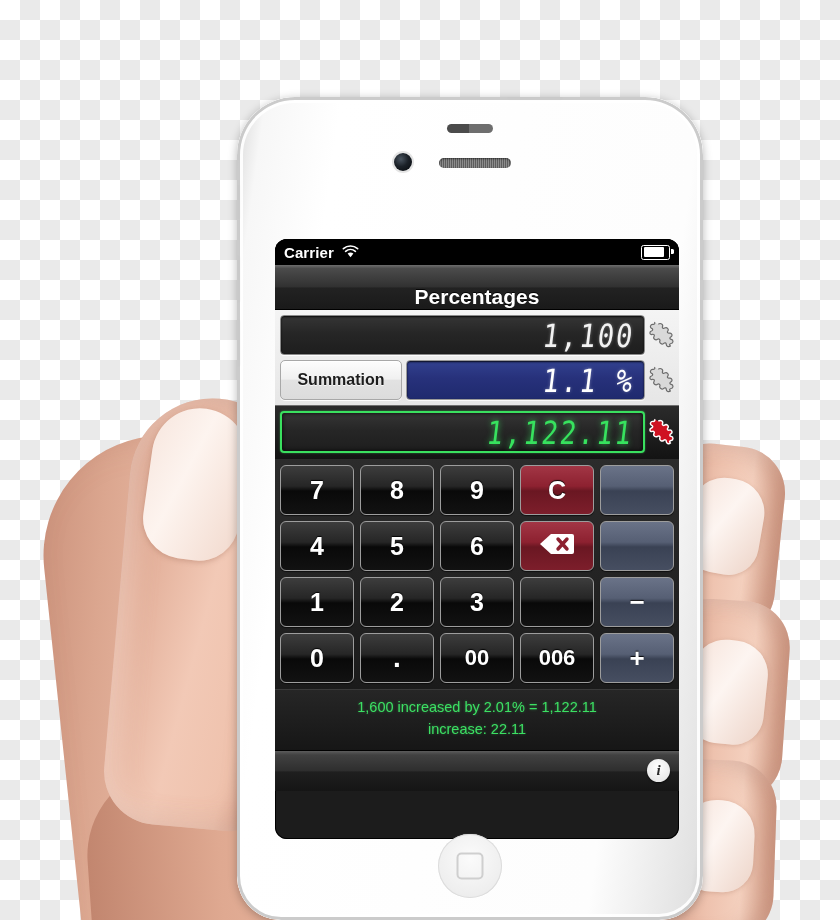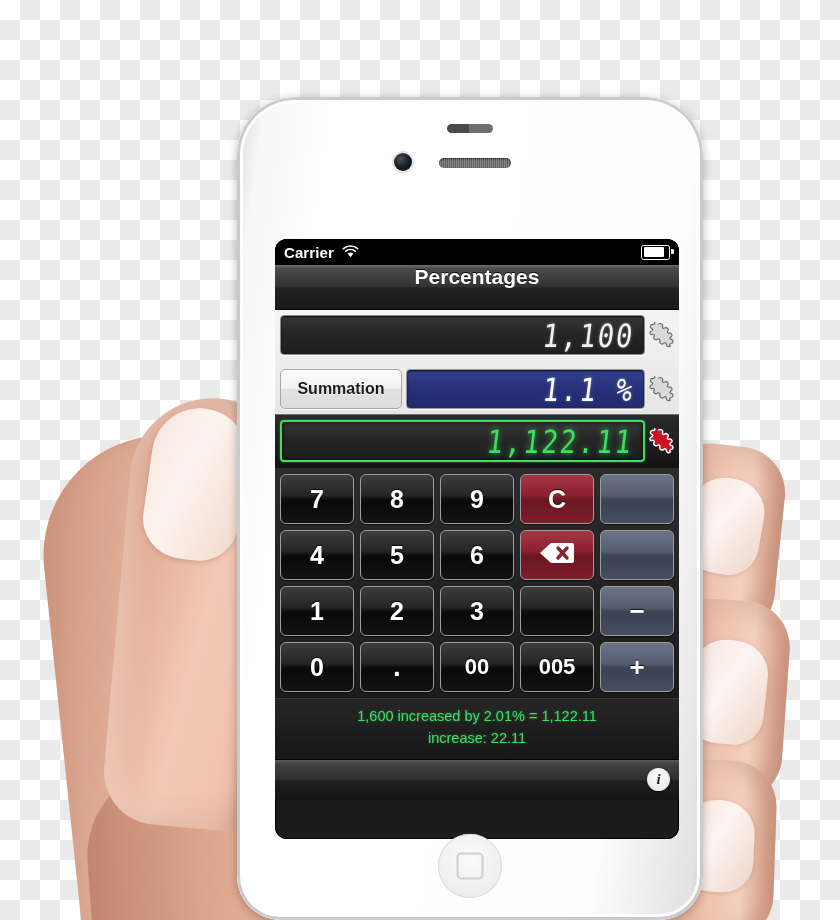--- a/index.html
+++ b/index.html
@@ -109,30 +109,30 @@
     padding:0 9px;color:#fff;font-size:15px;font-weight:bold;position:relative;
   }
   .carrier{letter-spacing:.1px;}
   .wifi{margin-left:8px;display:inline-block;}
   .clock{position:absolute;left:0;right:0;text-align:center;font-size:15px;font-weight:bold;pointer-events:none;}
   .battery{margin-left:auto;width:27px;height:13px;border:1.6px solid #fff;border-radius:2.5px;position:relative;}
   .battery::after{content:"";position:absolute;right:-4.5px;top:3.5px;width:2.5px;height:5px;background:#fff;border-radius:0 1.5px 1.5px 0;}
   .battery i{position:absolute;left:1.5px;top:1.5px;bottom:1.5px;width:75%;background:#fff;border-radius:1px;display:block;}
 
   .navbar{
-    height:44px;display:flex;align-items:flex-start;justify-content:center;
+    height:44px;display:flex;align-items:flex-end;justify-content:center;
     background:linear-gradient(180deg,#6d6d6d 0%,#4b4b4b 8%,#313131 50%,#222222 52%,#1a1a1a 100%);
     border-bottom:1px solid #000;
   }
   .navtitle{color:#fff;font-size:21px;font-weight:bold;text-shadow:0 -1px 0 rgba(0,0,0,.85);}
 
   .panel{background:linear-gradient(180deg,#f4f4f4,#e6e6e6);padding:5px 4px 5px 5px;}
 
   .row{display:flex;align-items:center;gap:4px;}
-  .row + .row{margin-top:14px;}
+  .row + .row{margin-top:5px;}
 
   .lcd{
     flex:1;height:38px;border-radius:4px;
     background:linear-gradient(180deg,#353535 0%,#262626 45%,#1e1e1e 100%);
     border:1px solid #8a8a8a;
     box-shadow:inset 0 1px 2px rgba(0,0,0,.85),0 1px 0 rgba(255,255,255,.8);
     display:flex;align-items:center;justify-content:flex-end;
     padding-right:10px;overflow:hidden;
   }
   .lcd-text{
@@ -346,21 +346,21 @@
         <div class="key key-dark">
           <span>0</span>
         </div>
         <div class="key key-dark key-dot">
           <span>.</span>
         </div>
         <div class="key key-dark key-small">
           <span>00</span>
         </div>
         <div class="key key-dark key-small">
-          <span>005</span>
+          <span>006</span>
         </div>
         <div class="key key-blue key-op">
           <span>+</span>
         </div>
       </div>
 
     <div class="infotext">
       <div>1,600 increased by 2.01% = 1,122.11</div>
       <div>increase: 22.11</div>
     </div>

